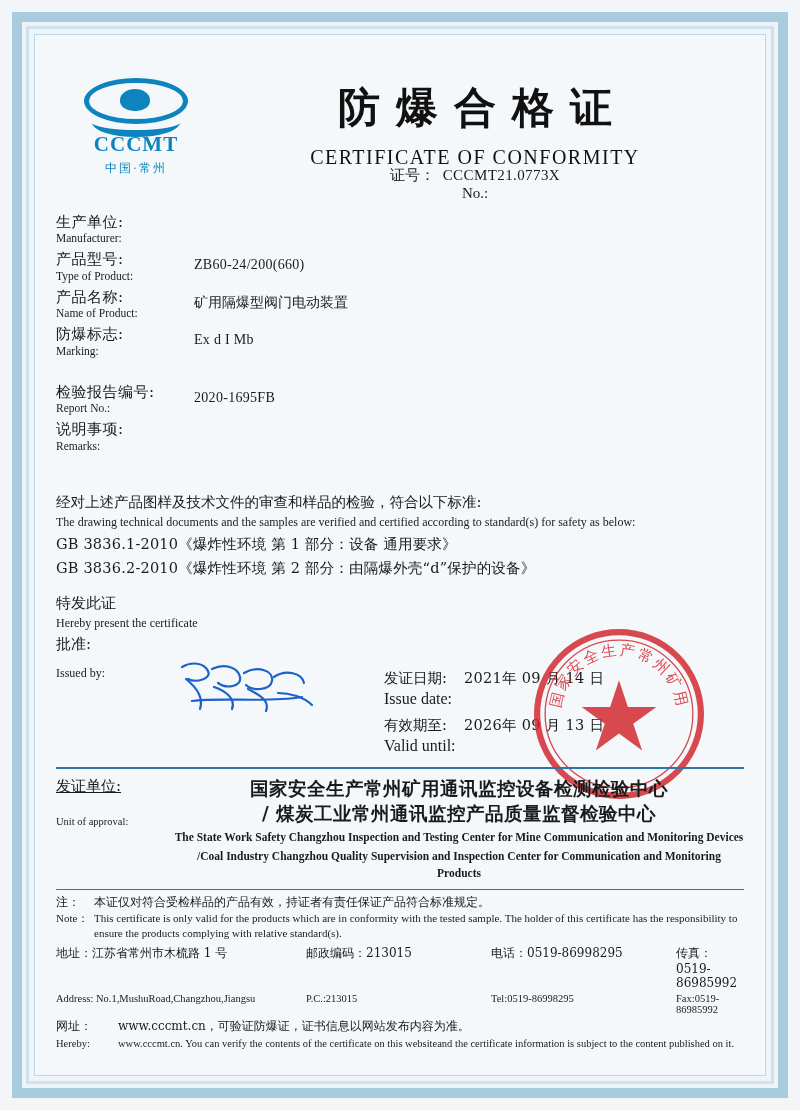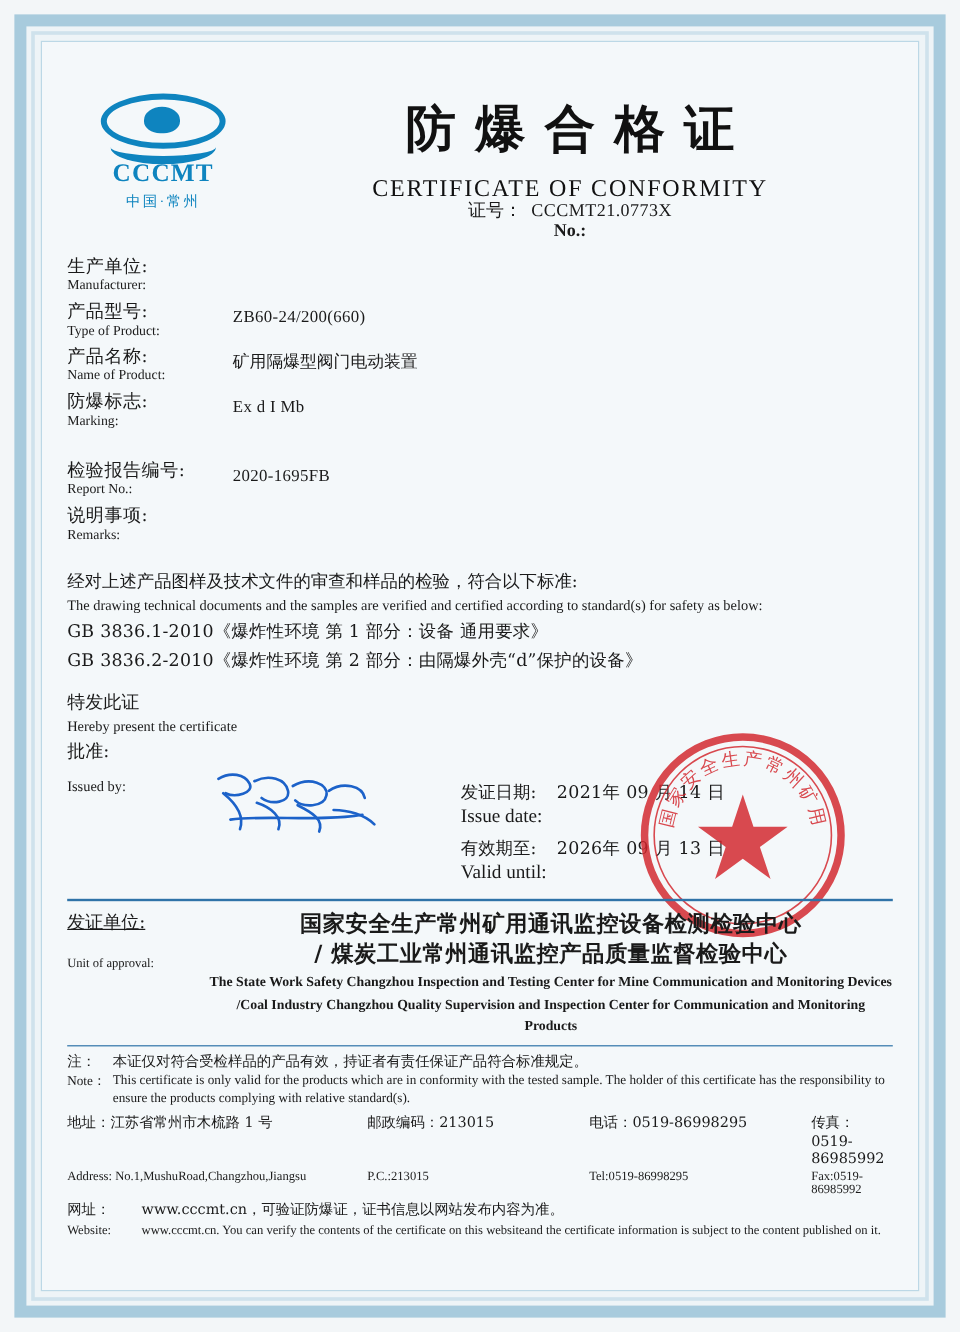--- a/index.html
+++ b/index.html
@@ -179,21 +179,21 @@
     font-family: "Liberation Serif", serif;
     letter-spacing: .3px;
   }
   .remark-line { display: block; }
 
   .gap-sm { height: 10px; }
   .gap-md { height: 20px; }
 
   
   .statement {
-    margin-top: 6px;
+    margin-top: 24px;
   }
   .st-cn {
     font-family: "DejaVu Serif", serif;
     font-size: 14.5px;
   }
   .st-en {
     font-family: "Liberation Serif", serif;
     font-size: 12px;
     margin-top: 3px;
   }
@@ -398,21 +398,21 @@
       </div>
 
       <div class="titles">
         <div class="title-cn">防爆合格证</div>
         <div class="title-en">CERTIFICATE  OF  CONFORMITY</div>
       </div>
 
       <div class="certno">
         <span class="lbl-cn">证号：</span>
         <span class="val">CCCMT21.0773X</span>
-        <div style="text-align:center;font-weight:bold;">
+        <div style="text-align:center;">
           <span class="lbl-en">No.:</span>
         </div>
       </div>
     </div>
 
     <div class="fields">
 
       <div class="frow">
         <div class="flabel">
           <span class="cn">生产单位:</span>
@@ -574,19 +574,19 @@
         <div class="c2">P.C.:213015</div>
         <div class="c2">Tel:0519-86998295</div>
         <div class="c3">Fax:0519-86985992</div>
       </div>
 
       <div class="web-row">
         <div class="web-k">网址：</div>
         <div>www.cccmt.cn，可验证防爆证，证书信息以网站发布内容为准。</div>
       </div>
       <div class="web-row en">
-        <div class="web-k en">Website:</div>
+        <div class="web-k en">Hereby:</div>
         <div>www.cccmt.cn. You can verify the contents of the certificate on this websiteand the certificate information is subject to the content published on it.</div>
       </div>
     </div>
 
   </div>
 </div>
 
 </body></html>

